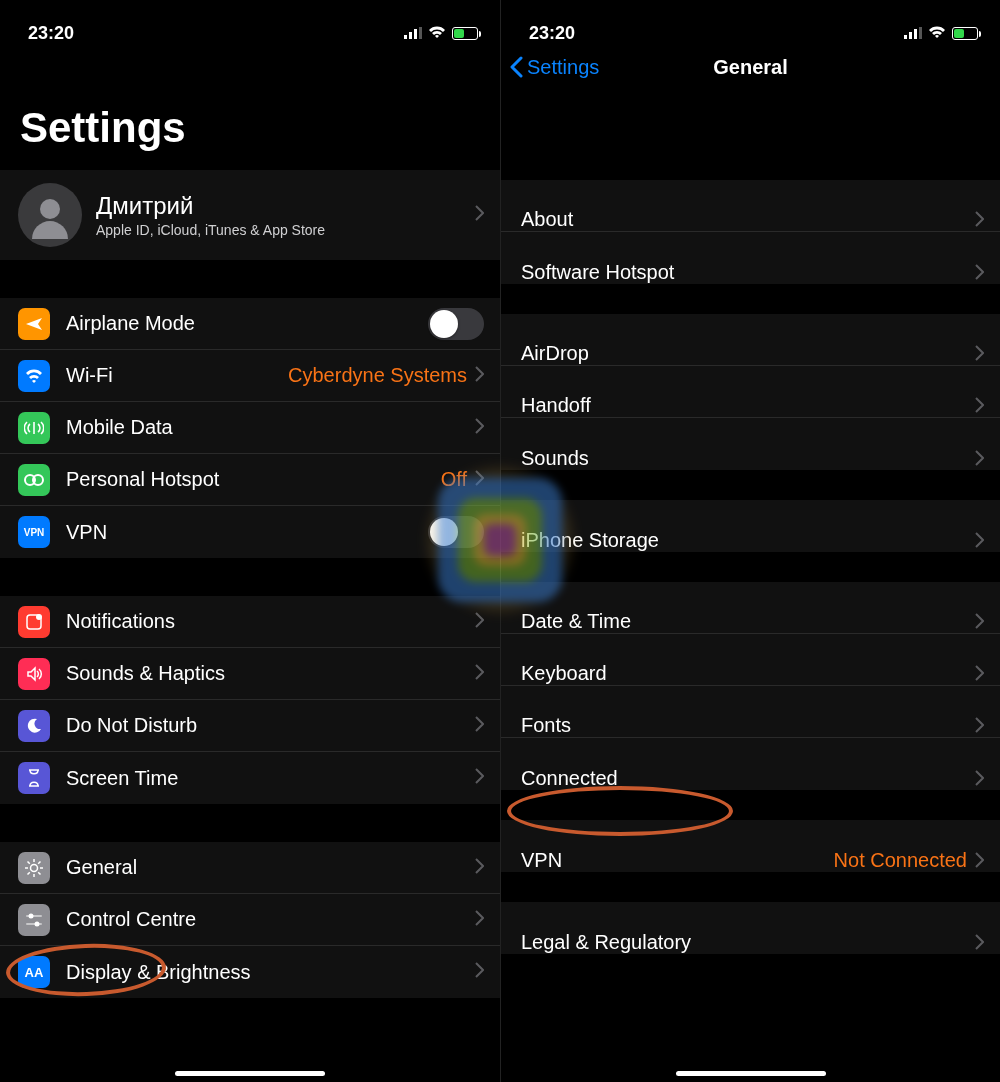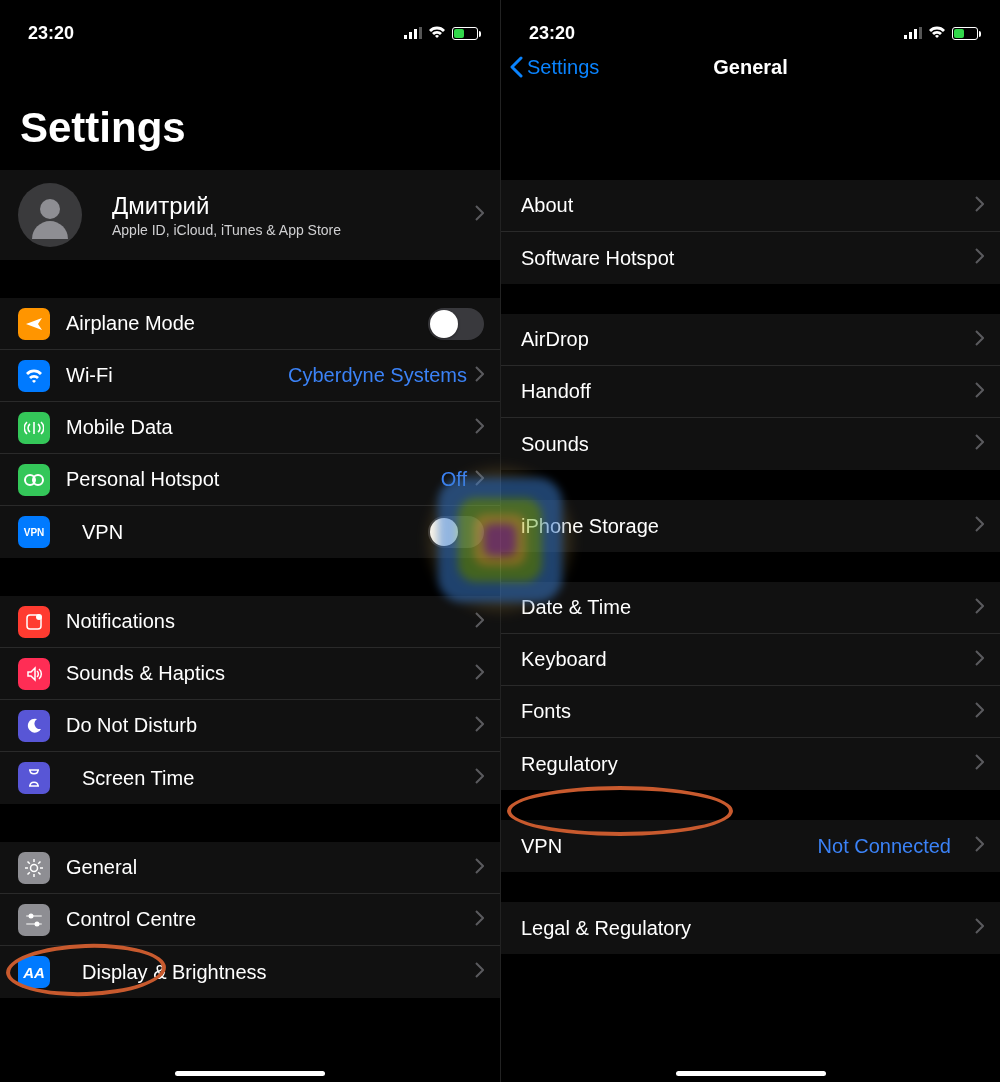--- a/index.html
+++ b/index.html
@@ -34,49 +34,49 @@
 
   .big-title { font-size:42px; font-weight:700; padding: 60px 0 18px 20px;}
 
   .group { background:#111; margin-bottom: 38px; }
   .group.tight { margin-bottom: 30px;}
   .row {
     display:flex; align-items:center; min-height:52px;
     padding: 0 16px 0 18px; position:relative;
     border-bottom: 1px solid #2a2a2a;
   }
-  .row:last-child{ border-bottom:none;gap:16px;}
+  .row:last-child{ border-bottom:none;}
   .row .icon-box{
     width:32px; height:32px; border-radius:7px; display:flex; align-items:center; justify-content:center;
     margin-right:16px; flex-shrink:0; color:#fff;
   }
   .row .label { font-size:20px; flex: 0 0 auto;}
   .row .spacer { flex:1;}
-  .row .value { color:#3b82f6; font-size:20px; margin-right:8px;}
+  .row .value { color:#f97316; font-size:20px; margin-right:8px;}
   .chevron { color:#5a5a5e; flex-shrink:0;}
   .chevron svg{width:9px;height:16px;}
 
   .profile-row{ min-height:90px; padding-top:10px; padding-bottom:10px;}
   .avatar{
     width:64px;height:64px;border-radius:50%;background:#3a3a3c;
     display:flex;align-items:center;justify-content:center;margin-right:14px;flex-shrink:0;
   }
   .profile-text .name{font-size:24px;font-weight:400;}
   .profile-text .sub{font-size:14px;color:#d0d0d2;margin-top:2px;}
 
   .toggle{
     width:56px;height:32px;border-radius:16px;background:#39393d;position:relative;flex-shrink:0;
   }
   .toggle .knob{
     position:absolute;top:2px;left:2px;width:28px;height:28px;border-radius:50%;background:#fff;
     box-shadow:0 1px 3px rgba(0,0,0,.4);
   }
 
   .row.general-row{ padding-left:18px;}
-  .general-rows .row{ padding-left:20px; }
+  .general-rows .row{ padding-left:20px;align-items:flex-end; }
   .general-rows .label{ font-size:20px;}
 
   .spacer-top{ height: 90px;}
 
   
   .anno-circle{
     position:absolute; border:4px solid #c85a2e; border-radius:50%;
     pointer-events:none; z-index:50;
   }
 
@@ -282,21 +282,21 @@
             <rect x="1" y="12" width="16" height="2" rx="1" fill="#fff" opacity=".5"></rect>
           </svg>
         </div>
       <span class="label">Control Centre</span>
       <div class="spacer"></div>
       <span class="chevron"><svg viewBox="0 0 9 16">
             <path d="M1 1 L8 8 L1 15" stroke="currentColor" stroke-width="2" fill="none"></path>
           </svg></span>
     </div>
     <div class="row">
-      <div class="icon-box bg-blue" style="font-size:15px;font-weight:700;font-style:italic;">AA</div>
+      <div class="icon-box bg-blue" style="font-size:13px;font-weight:700;">AA</div>
       <span class="label">Display &amp; Brightness</span>
       <div class="spacer"></div>
       <span class="chevron"><svg viewBox="0 0 9 16">
             <path d="M1 1 L8 8 L1 15" stroke="currentColor" stroke-width="2" fill="none"></path>
           </svg></span>
     </div>
   </div>
 
   <div class="home-indicator"></div>
   <div class="anno-circle" style="left:6px; top:944px; width:160px; height:52px; border-radius:50%/50%; transform:rotate(-2deg);"></div>
@@ -400,21 +400,21 @@
           </svg></span>
       </div>
     <div class="row">
         <span class="label">Fonts</span>
         <div class="spacer"></div>
         <span class="chevron"><svg viewBox="0 0 9 16">
             <path d="M1 1 L8 8 L1 15" stroke="currentColor" stroke-width="2" fill="none"></path>
           </svg></span>
       </div>
     <div class="row">
-        <span class="label">Regulatory</span>
+        <span class="label">Connected</span>
         <div class="spacer"></div>
         <span class="chevron"><svg viewBox="0 0 9 16">
             <path d="M1 1 L8 8 L1 15" stroke="currentColor" stroke-width="2" fill="none"></path>
           </svg></span>
       </div>
   </div>
 
   <div class="group tight general-rows">
     <div class="row">
         <span class="label">VPN</span>

